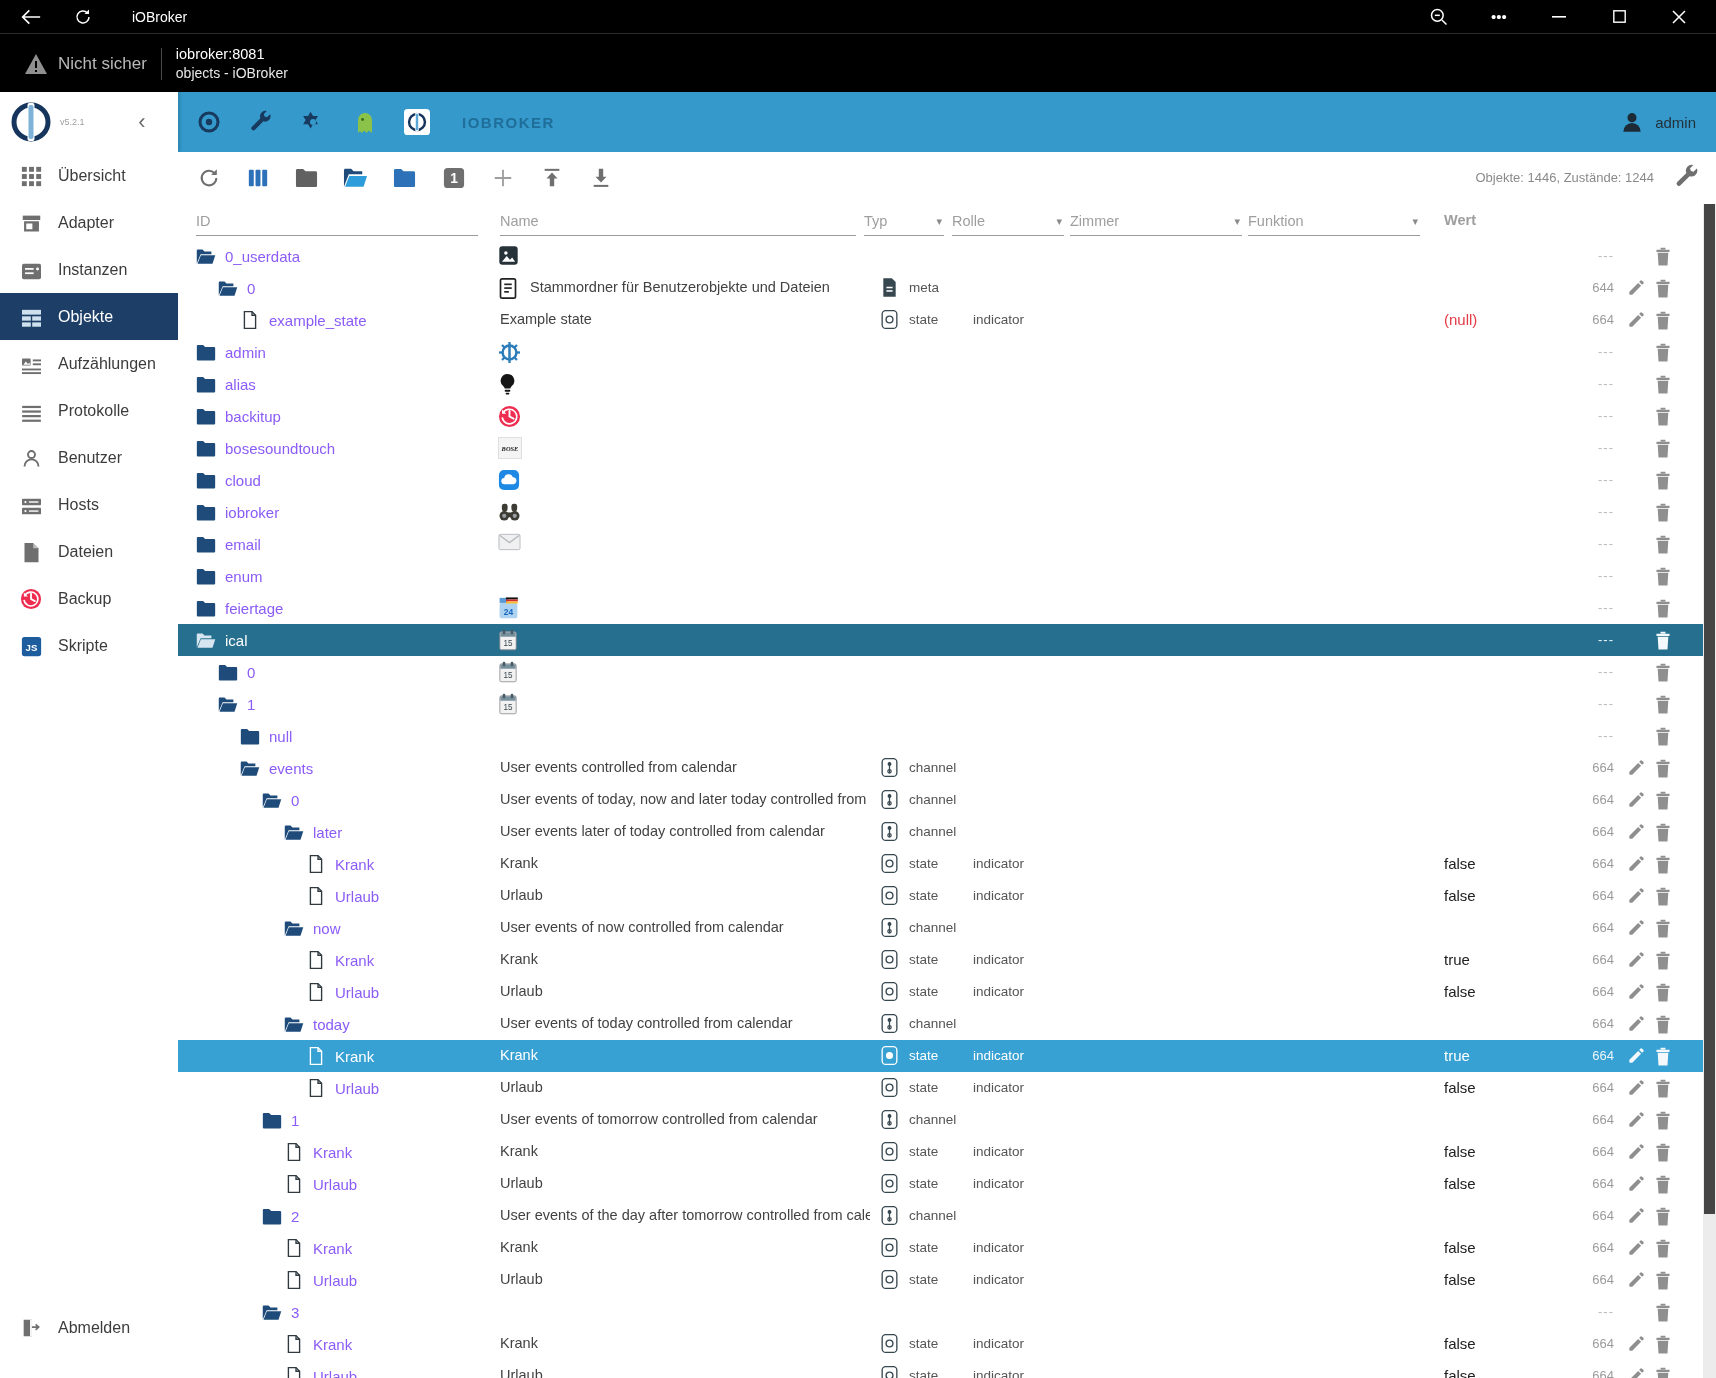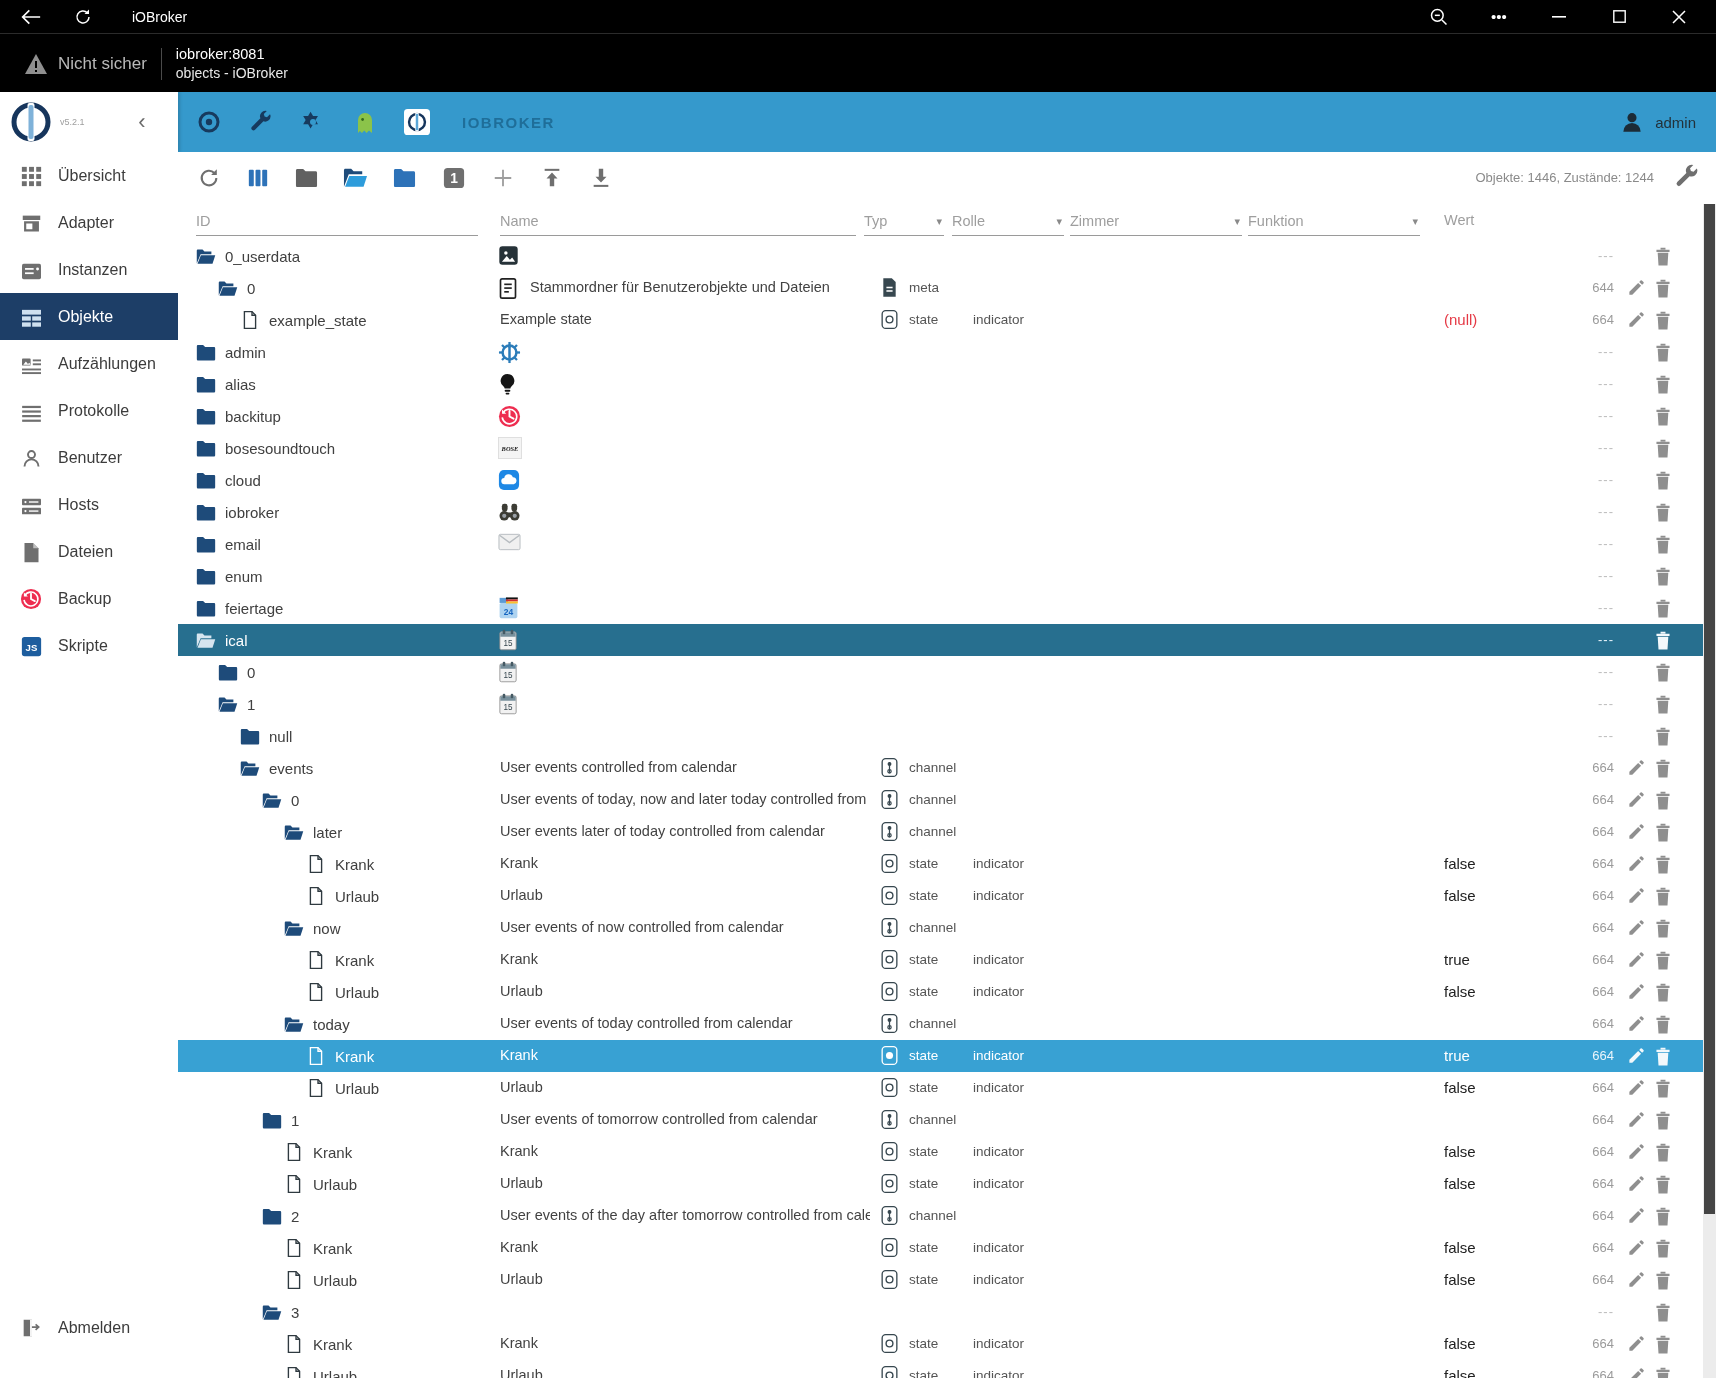--- a/index.html
+++ b/index.html
@@ -64,21 +64,21 @@
   .ddarrow{position:absolute;right:2px;bottom:8px;font-size:11px;color:#8a8a8a;}
   .plainhead{position:absolute;top:8px;font-size:14.5px;color:#9e9e9e;}
 
   
   .rows{position:absolute;left:0;top:88px;width:100%;}
   .trow{position:relative;height:32px;width:1538px;}
   .c-id{position:absolute;top:0;height:32px;display:flex;align-items:center;gap:9px;}
   .ticon{width:20px;height:22px;display:flex;align-items:center;justify-content:center;}
   .fold{color:var(--folder,#1e4b7a);}
   .file{color:#2f3a40;}
-  .idlbl{font-size:15px;color:#404040;white-space:nowrap;}
+  .idlbl{font-size:15px;color:#8b5cf6;white-space:nowrap;}
   .nicon-n{position:absolute;left:320px;top:5px;width:23px;height:23px;}
   .c-name{position:absolute;left:322px;top:7px;font-size:14.5px;color:#424242;width:370px;white-space:nowrap;overflow:hidden;}
   .c-name.shift{left:352px;}
   .typicon{position:absolute;left:703px;top:5px;width:18px;height:22px;color:#37474f;}
   .c-typ{position:absolute;left:731px;top:8px;font-size:13.5px;color:#555;}
   .c-rolle{position:absolute;left:783px;top:8px;font-size:13.5px;color:#555;padding-left:12px;}
   .c-wert{position:absolute;left:1266px;top:7px;font-size:15px;color:#212121;}
   .c-wert.red{color:var(--null_value,#e53945);}
   .c-acl{position:absolute;left:1390px;top:8px;width:46px;text-align:right;font-size:13px;color:#9b9b9b;}
   .c-acl.dashes{color:#bdbdbd;letter-spacing:1px;}
@@ -445,21 +445,21 @@
         <span class="ddarrow">▾</span>
       </div>
       <div class="fwrap" style="left:892px;width:172px;">
         <input class="filter" placeholder="Zimmer" style="">
         <span class="ddarrow">▾</span>
       </div>
       <div class="fwrap" style="left:1070px;width:172px;">
         <input class="filter" placeholder="Funktion" style="">
         <span class="ddarrow">▾</span>
       </div>
-      <div class="plainhead" style="left:1266px;">Wert</div>
+      <div class="plainhead" style="left:1266px;font-weight:bold;">Wert</div>
     </div>
 
     <div class="rows" id="treeRows">
         <div class="trow">
           <div class="c-id" style="left:18px">
             <span class="ticon fold">
               <svg width="22" height="17" viewBox="0 0 26 20">
                 <path fill="currentColor" d="M1 19V2.5C1 1.7 1.7 1 2.5 1h6L11 3.5h9V7H6L1 19z"></path>
                 <path fill="currentColor" d="M6.3 8.5H25l-3.5 11H2z"></path>
               </svg>

